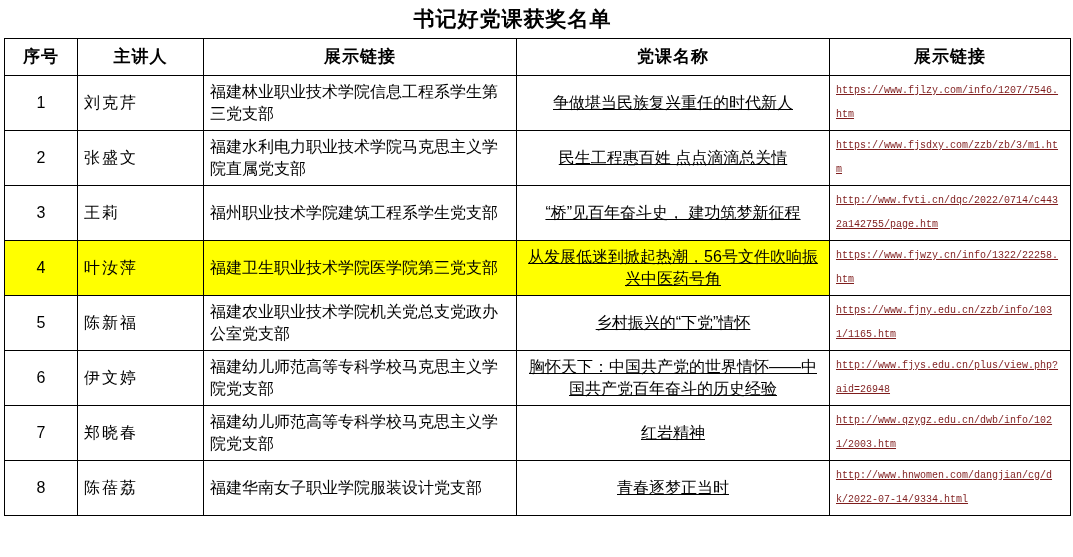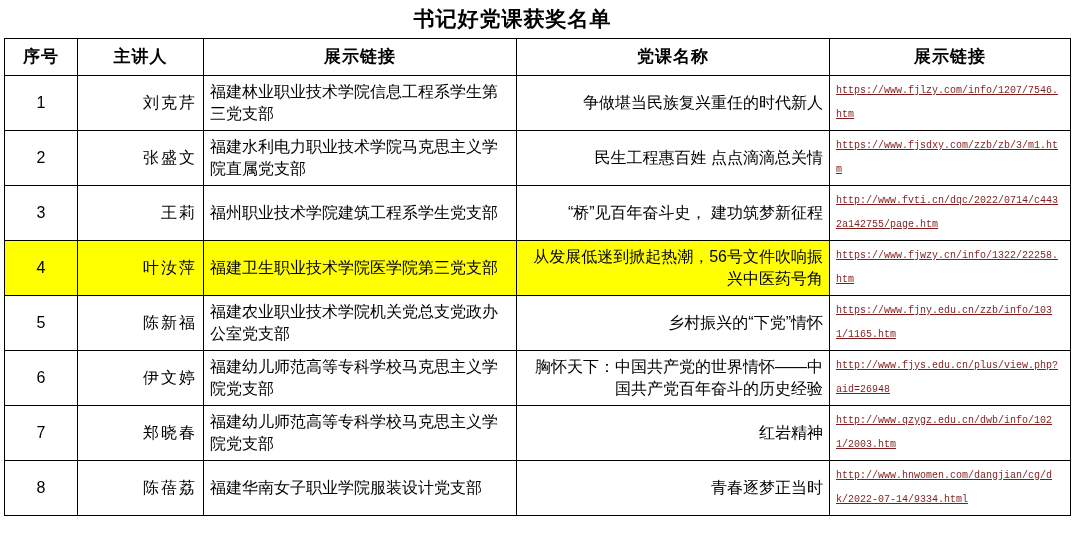--- a/index.html
+++ b/index.html
@@ -51,31 +51,32 @@
     font-size: 17px;
     height: 30px;
     letter-spacing: 1px;
   }
   td.col-index {
     text-align: center;
     width: 60px;
     font-size: 16px;
   }
   td.col-speaker {
-    text-align: right;
+    text-align: left;
     width: 113px;
     letter-spacing: 2px;
   }
   td.col-branch {
     text-align: left;
     width: 300px;
   }
   td.col-lesson {
-    text-align: right;
+    text-align: center;
     width: 300px;
+    text-decoration: underline;
   }
   td.col-link {
     width: 228px;
     padding: 2px 4px;
   }
   th.col-index { width: 60px; }
   th.col-speaker { width: 113px; }
   th.col-branch { width: 300px; }
   th.col-lesson { width: 300px; }
   th.col-link { width: 228px; }

